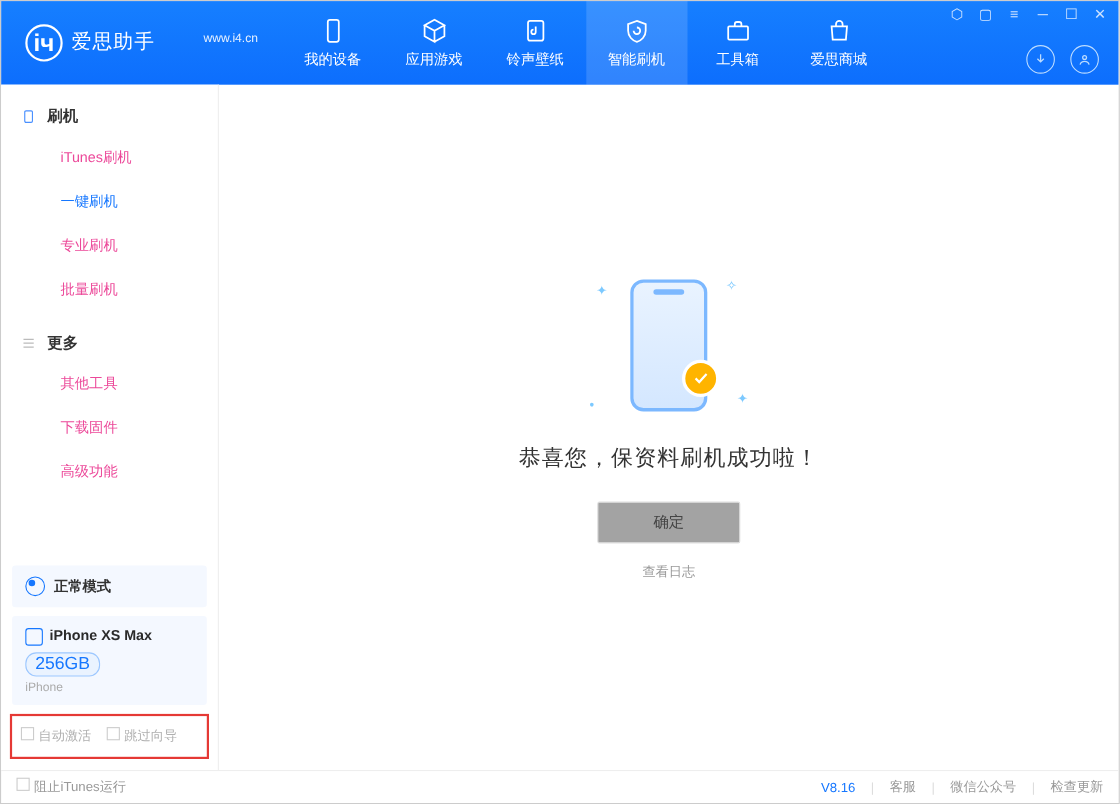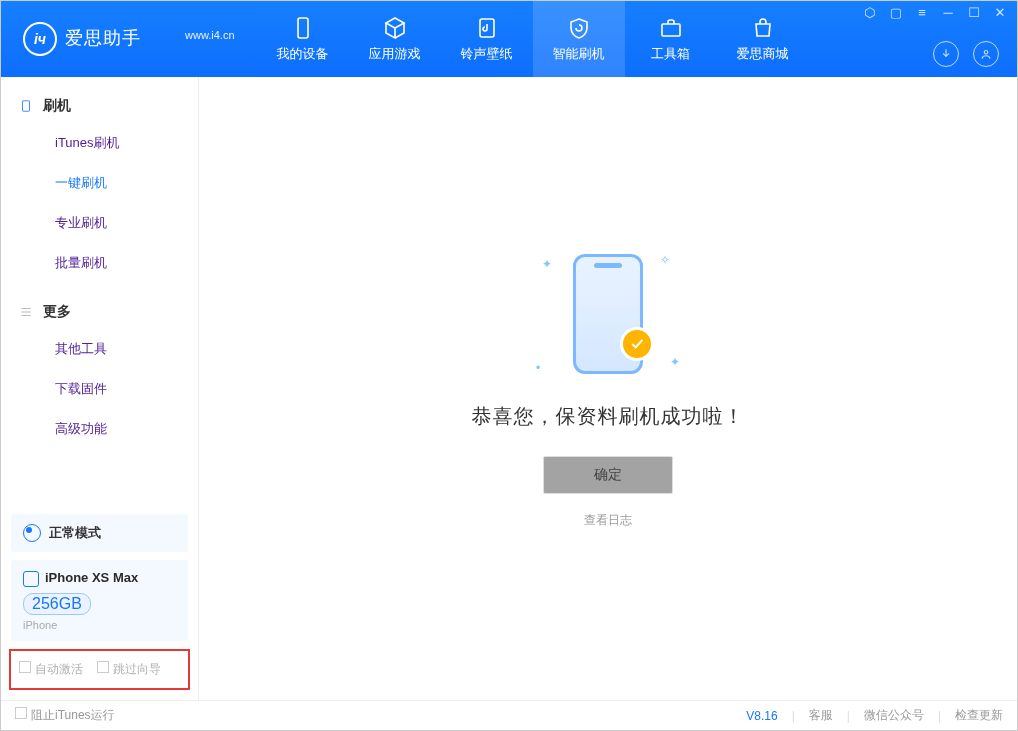--- a/index.html
+++ b/index.html
@@ -1,20 +1,20 @@
 <!DOCTYPE html>
 <html><head>
 <meta charset="utf-8">
 <style>
 * { margin: 0; padding: 0; box-sizing: border-box; font-family: "Microsoft YaHei", "PingFang SC", sans-serif; }
 body { background: #fff; width: 1018px; height: 731px; overflow: hidden; border: 1px solid #ccc; }
 
 .header { height: 76px; background: linear-gradient(180deg, #167fff 0%, #0d6efd 100%); display: flex; align-items: stretch; color: #fff; position: relative; }
 .logo-block { display: flex; align-items: center; padding: 0 18px 0 22px; }
-.logo-circle { width: 34px; height: 34px; border: 2.5px solid #fff; border-radius: 50%; display: flex; align-items: center; justify-content: center; margin-right: 8px; font-weight:700; font-size:14px;font-style:italic; }
+.logo-circle { width: 34px; height: 34px; border: 2.5px solid #fff; border-radius: 50%; display: flex; align-items: center; justify-content: center; margin-right: 8px; font-weight:700; font-size:22px; }
 .logo-text { display: flex; line-height: 1.1; gap: 44px; }
 .logo-text .t1 { font-size: 18px; font-weight: 500; letter-spacing: 1px; }
 .logo-text .t2 { font-size: 11px; opacity: .9; }
 
 .tabs { display: flex; align-items: stretch; margin-left: 4px; }
 .tab { width: 92px; display: flex; flex-direction: column; align-items: center; justify-content: center; font-size: 13px; cursor: pointer; position: relative; }
 .tab.active { background: rgba(255,255,255,0.15); }
 .tab-icon { height: 26px; display: flex; align-items: center; justify-content: center; margin-bottom: 4px; }
 .tab-icon svg { width: 24px; height: 24px; fill: none; stroke: #fff; stroke-width: 1.6; }
 
@@ -23,21 +23,21 @@
 .win-icons span, .user-icons span { width: 14px; height: 14px; display: inline-flex; align-items: center; justify-content: center; cursor: pointer; color: #cfe4ff; font-size: 13px; }
 .user-icons { display: flex; gap: 14px; align-items: center; padding-right: 8px; }
 .user-icons .ring { width: 26px; height: 26px; border: 1.8px solid #bcdcff; border-radius: 50%; display: flex; align-items: center; justify-content: center; }
 .user-icons .ring svg { width: 14px; height: 14px; stroke: #bcdcff; fill: none; stroke-width: 2; }
 
 .body { display: flex; height: calc(100% - 76px - 30px); }
 .sidebar { width: 198px; border-right: 1px solid #eee; background: #fff; display: flex; flex-direction: column; position: relative; }
 .side-section { padding: 14px 0 0 0; }
 .side-title { display: flex; align-items: center; font-size: 14px; color: #333; font-weight: 600; padding: 6px 0 8px 18px; gap: 10px; }
 .side-title svg { width: 14px; height: 14px; stroke: #4a90ff; fill: none; stroke-width: 1.8; }
-.side-item { font-size: 13px; color: #4c1d95; padding: 11px 0 11px 54px; cursor: pointer; }
+.side-item { font-size: 13px; color: #ec4899; padding: 11px 0 11px 54px; cursor: pointer; }
 .side-item.active { color: #1677ff; }
 
 .device-blocks { margin-top: auto; }
 .mode-block, .dev-block { background: #f4f8ff; margin: 8px 10px; border-radius: 3px; padding: 10px 12px; font-size: 13px; color: #333; }
 .mode-block { display: flex; align-items: center; gap: 8px; font-weight: 600; }
 .mode-block .dot { width: 18px; height: 18px; border: 1.8px solid #1677ff; border-radius: 50%; position: relative; }
 .mode-block .dot::after { content:""; position:absolute; width:6px; height:6px; background:#1677ff; border-radius:50%; top:2px; left:2px; }
 .dev-block .dev-icon { display: inline-flex; width: 16px; height: 16px; border: 1.5px solid #1677ff; border-radius: 3px; margin-right: 6px; vertical-align: middle; }
 .dev-name { font-weight: 700; color: #2a2a2a; }
 .pill { display: inline-block; font-size: 16px; color: #1677ff; border: 1px solid #9cc7ff; background: #eaf3ff; border-radius: 10px; padding: 1px 8px; margin-top: 6px; }

